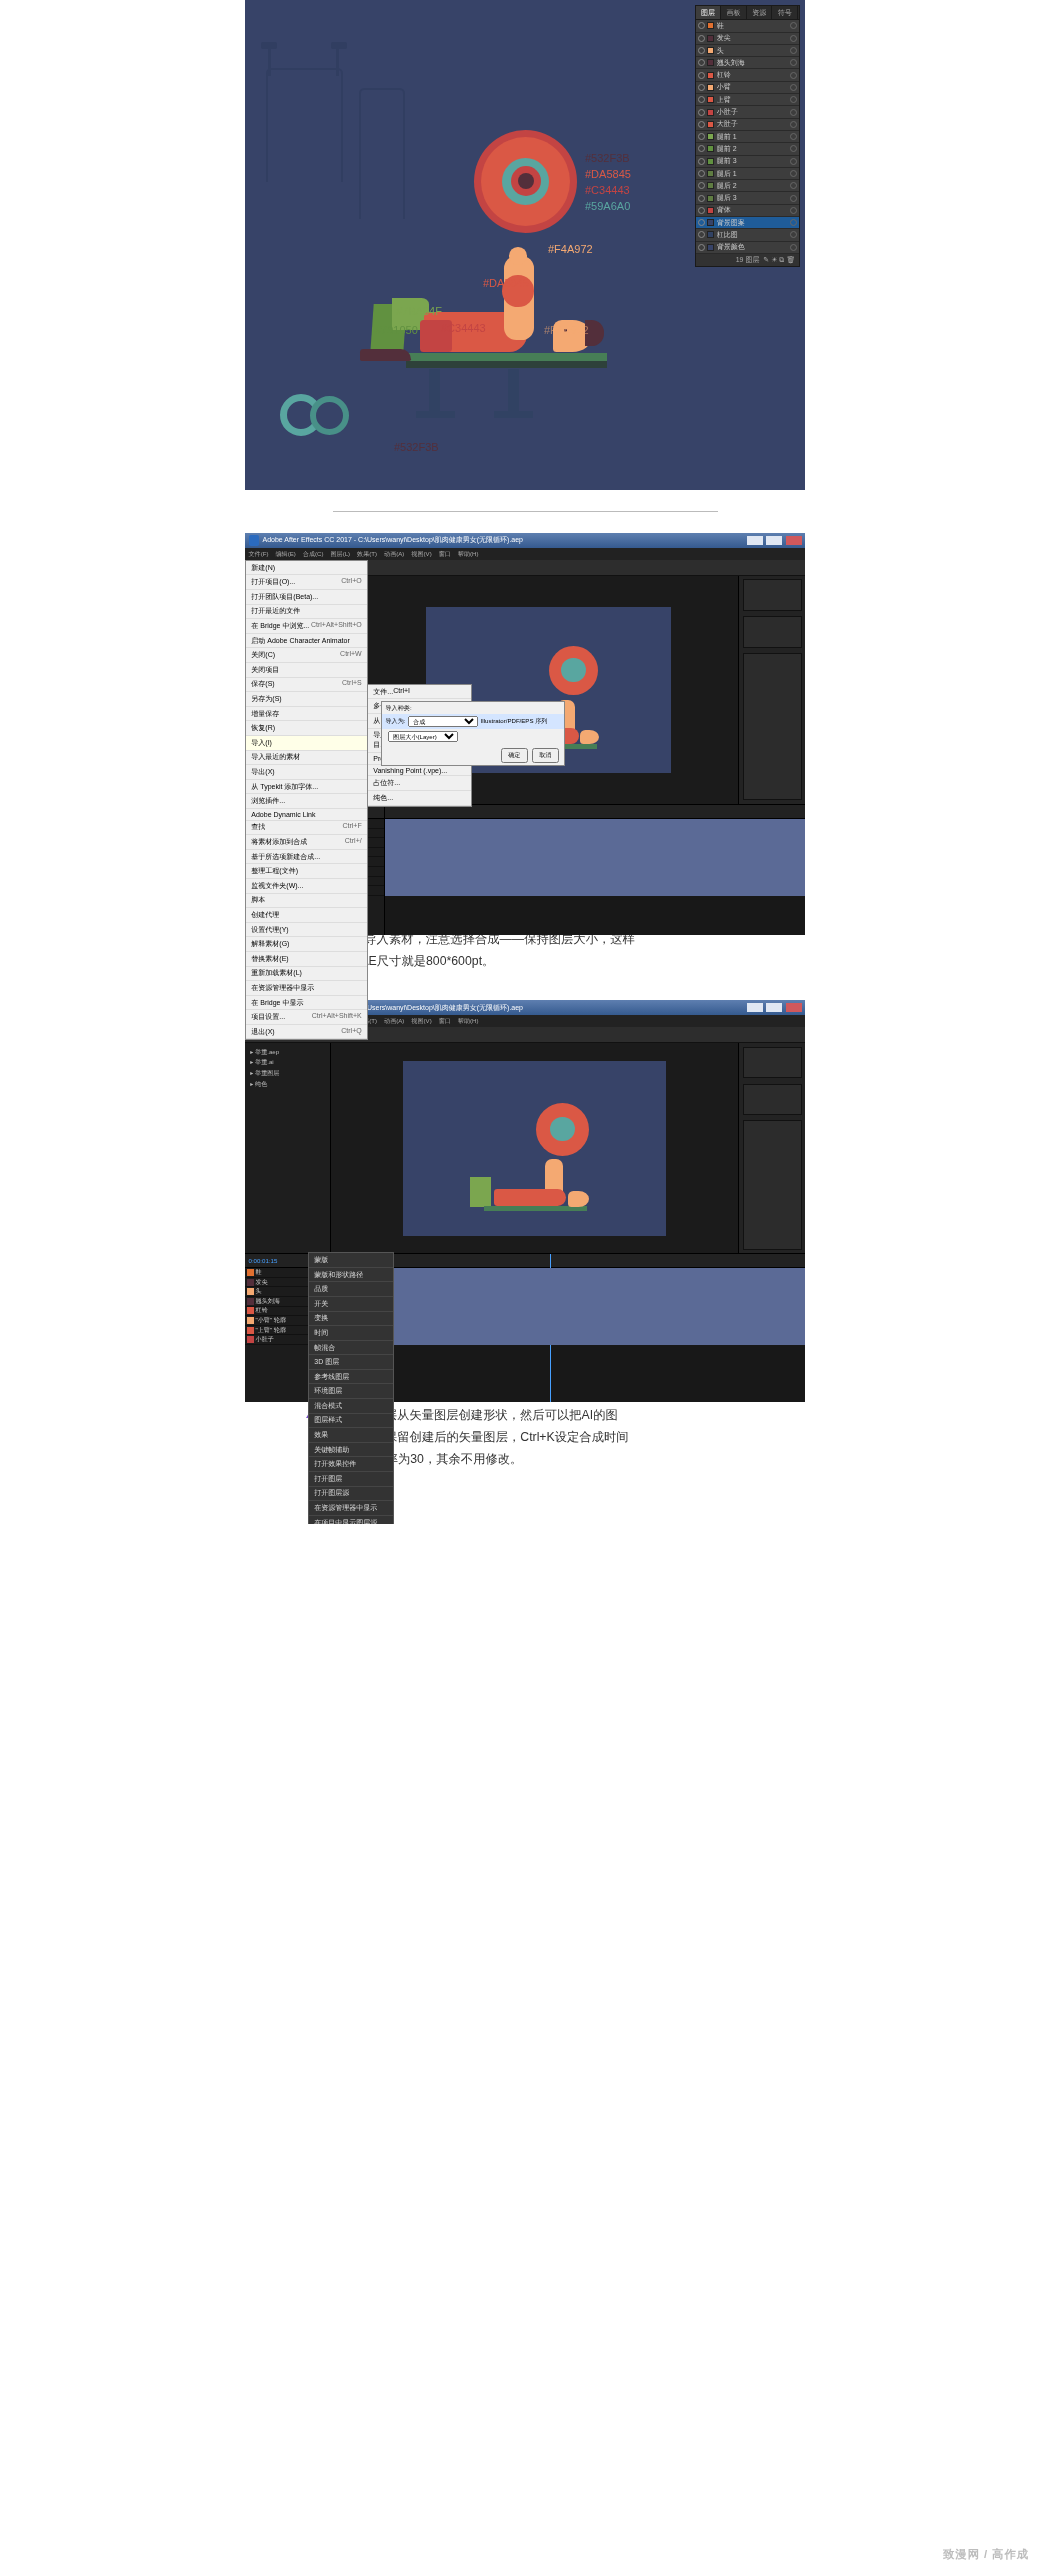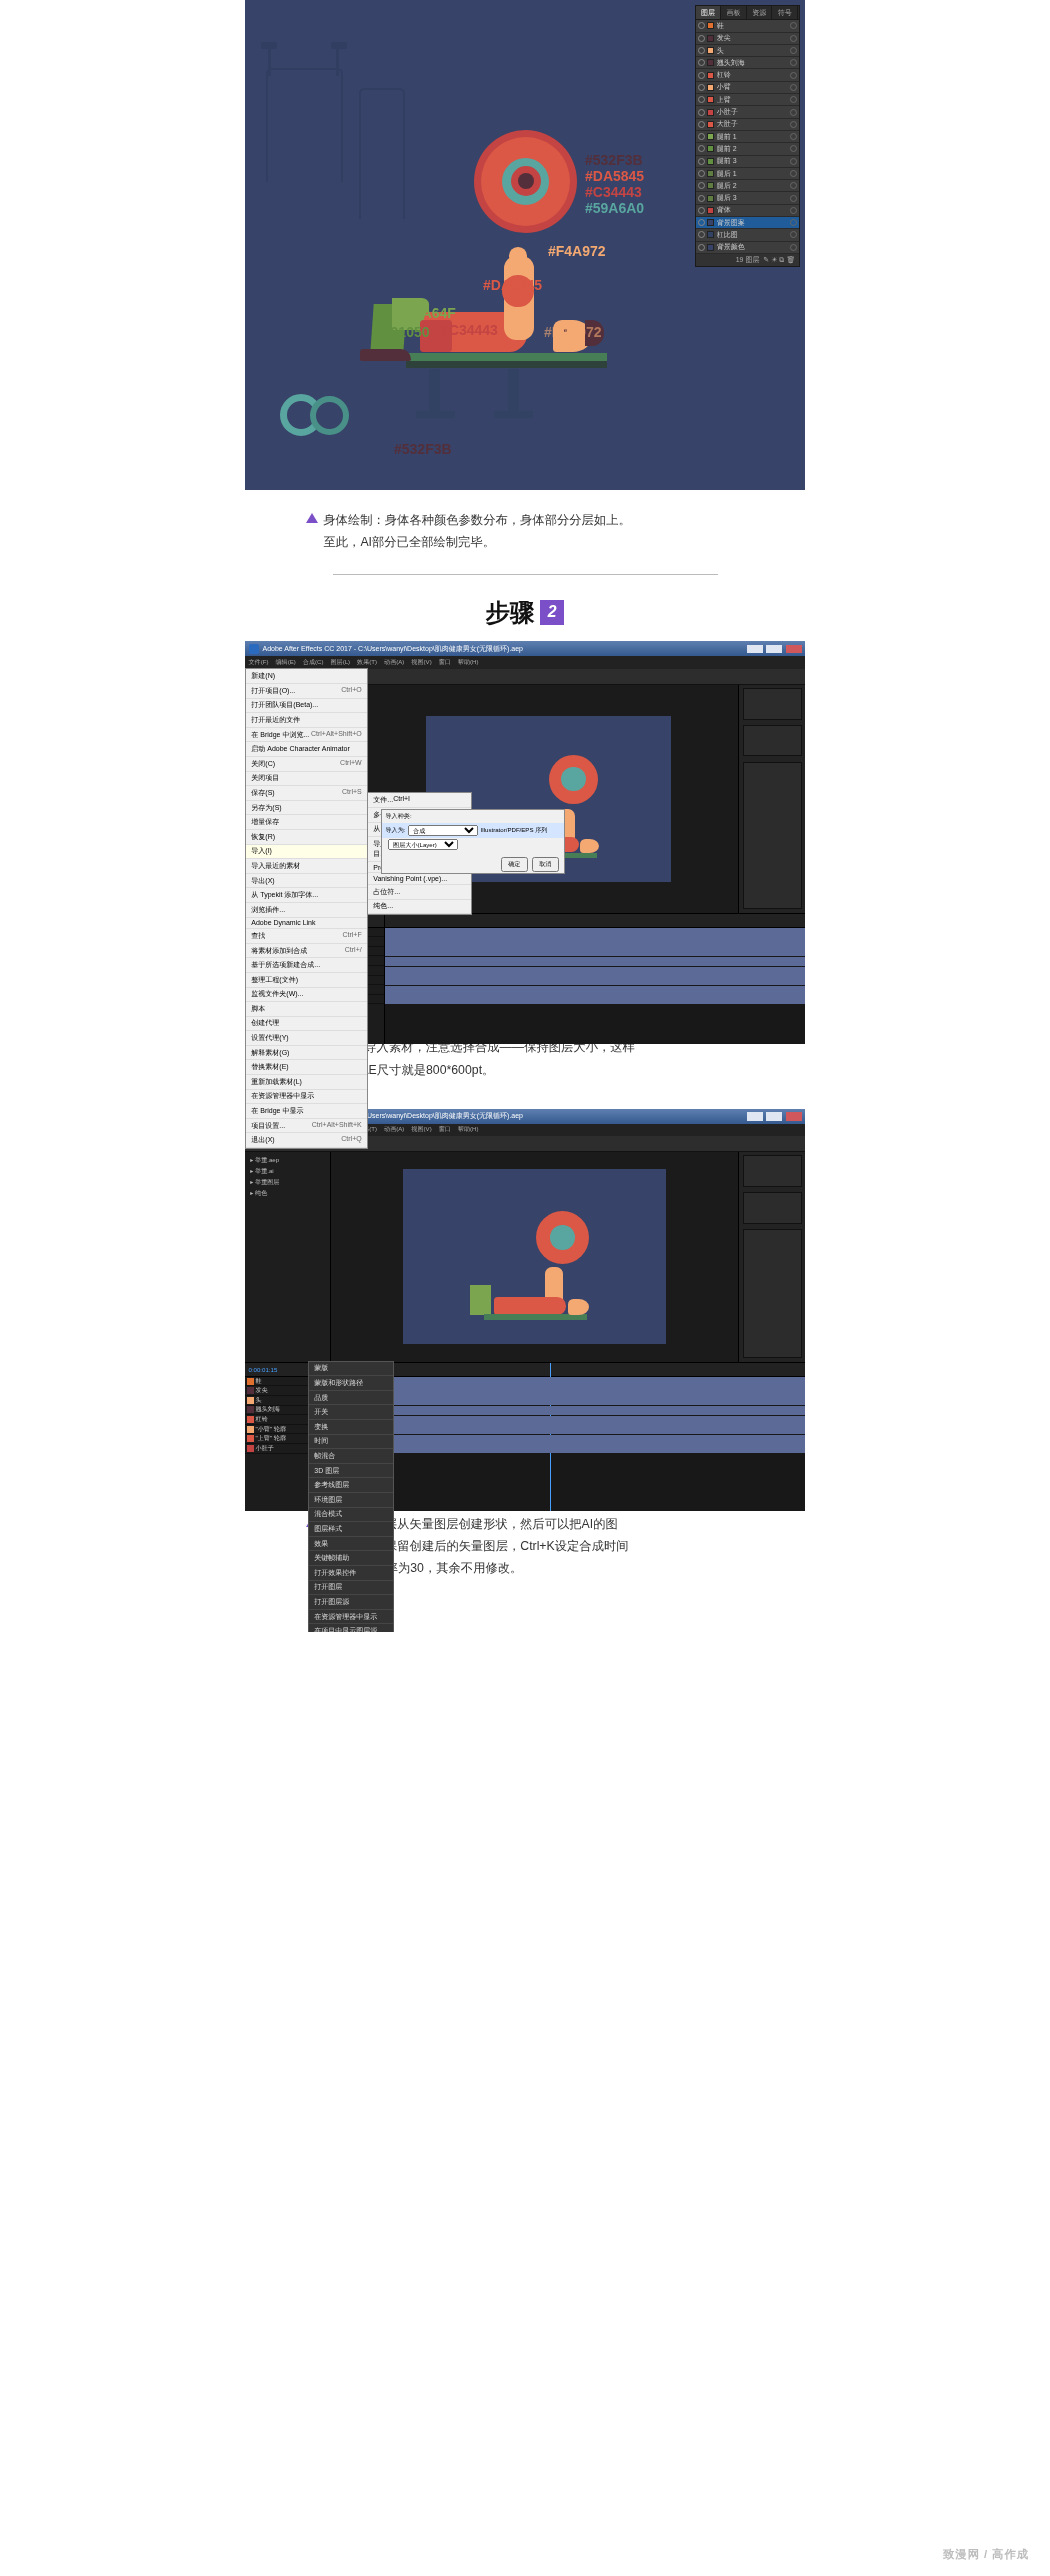--- a/index.html
+++ b/index.html
@@ -11,21 +11,21 @@
 .panel-tabs{display:flex;height:14px;background:#2a2a2a;border-bottom:0.9px solid #1a1a1a}
 .panel-tab{padding:1.8px 5.3px;color:#aaa;border-right:0.9px solid #1a1a1a}
 .panel-tab.active{background:#3d3d3d;color:#fff}
 .layer-row{display:flex;align-items:center;height:12.3px;border-bottom:0.9px solid #2a2a2a;padding:0 1.8px}
 .layer-row.sel{background:#1f5c99}
 .eye{width:7px;height:7px;border-radius:50%;border:0.9px solid #888;margin-right:2.6px}
 .swatch{width:7px;height:7px;margin-right:2.6px;border:0.9px solid #222}
 .layer-name{flex:1;white-space:nowrap;overflow:hidden}
 .circ{width:7px;height:7px;border-radius:50%;border:0.9px solid #666;margin-left:2.6px}
 .panel-footer{height:12.3px;background:#323232;color:#aaa;padding:0.9px 3.5px;text-align:right}
-.color-label{position:absolute;font-size:14px;font-weight:700;pointer-events:none}
+.color-label{position:absolute;font-size:11px;font-weight:400;pointer-events:none}
 .cap{padding:19px 61px 0 61px;font-size:12.3px;color:#333;line-height:1.8}
 .tri{display:inline-block;width:0;height:0;border-left:6.1px solid transparent;border-right:6.1px solid transparent;border-bottom:10.5px solid #7a4fc7;margin-right:5.3px;vertical-align:0.9px}
 .hr{width:385px;height:0.9px;background:#bbb;margin:21px auto}
 .step-h{text-align:center;margin:21px 0 12.3px}
 .step-h .zh{font-size:24.5px;font-weight:800;color:#111;vertical-align:middle}
 .step-h .num{display:inline-block;width:24.5px;height:24.5px;background:#7a4fc7;color:#fff;font-style:italic;font-weight:700;font-size:15.8px;text-align:center;line-height:24.5px;vertical-align:middle;margin-left:5.3px}
 .ae-shot{width:560px;background:#222;position:relative;font-size:6.1px;color:#ccc}
 .titlebar{height:15px;background:linear-gradient(#5e7fb0,#355a8f);display:flex;align-items:center;padding:0 3.5px;color:#fff;font-size:7px}
 .winbtns{margin-left:auto;display:flex;gap:3.5px}
 .winbtns span{width:15.8px;height:8.8px;background:#e0e7f3;display:block}
@@ -248,30 +248,23 @@
             <span class="layer-name">背景颜色</span>
             <span class="circ"></span>
           </div>
         </div>
     <div class="panel-footer">
       <span>19 图层</span>&nbsp; ✎ ☀ ⧉ 🗑
     </div>
   </div>
 </div>
 
-<div class="cap">
-  <span class="tri"></span><span>身体绘制：身体各种颜色参数分布，身体部分分层如上。</span><br>
-  <span style="margin-left:17.5px">至此，AI部分已全部绘制完毕。</span>
-</div>
 
 <div class="hr"></div>
 
-<div class="step-h">
-  <span class="zh">步骤</span><span class="num">2</span>
-</div>
 
 <div class="ae-shot" style="height:376px">
   <div class="titlebar">
     <span style="width:10.5px;height:10.5px;background:#2b6bbf;border-radius:1.8px;margin-right:3.5px"></span>
     <span>Adobe After Effects CC 2017 - C:\Users\wanyi\Desktop\肌肉健康男女(无限循环).aep</span>
     <div class="winbtns">
           <span></span>
           <span></span>
           <span class="cl"></span>
         </div>

